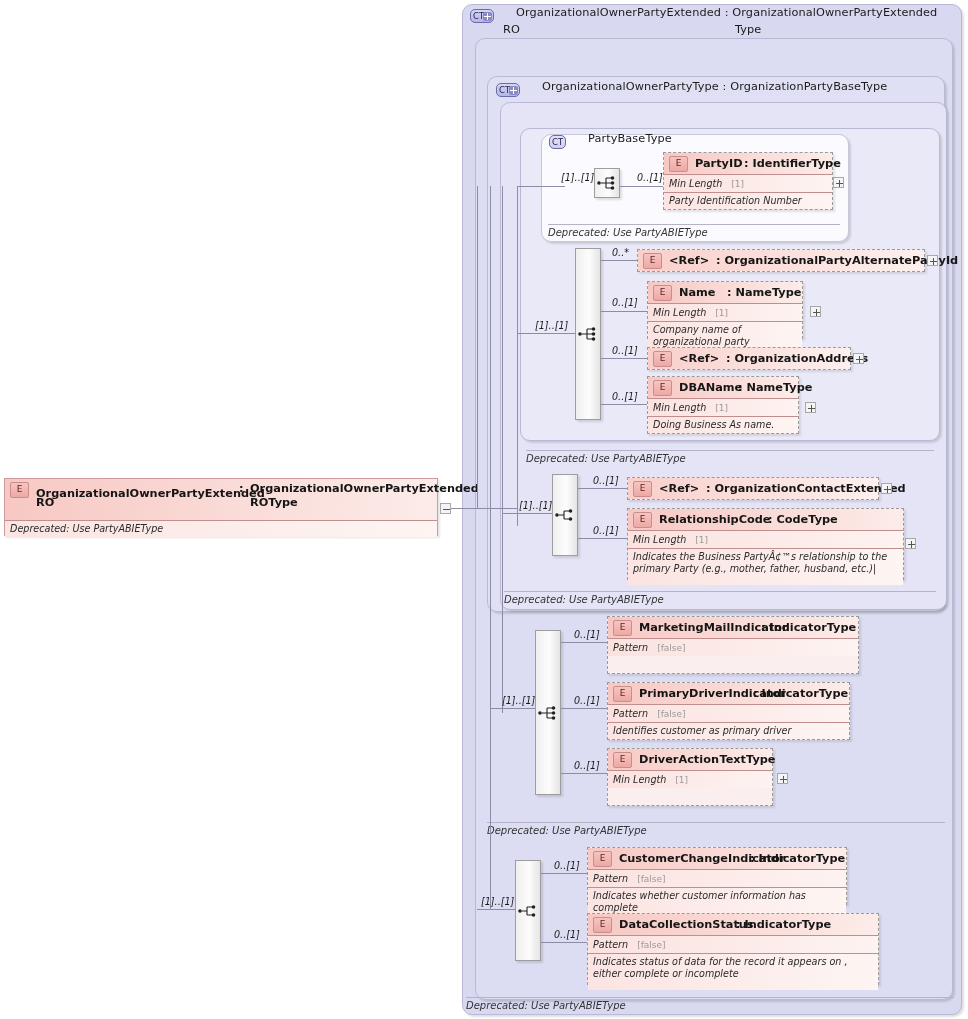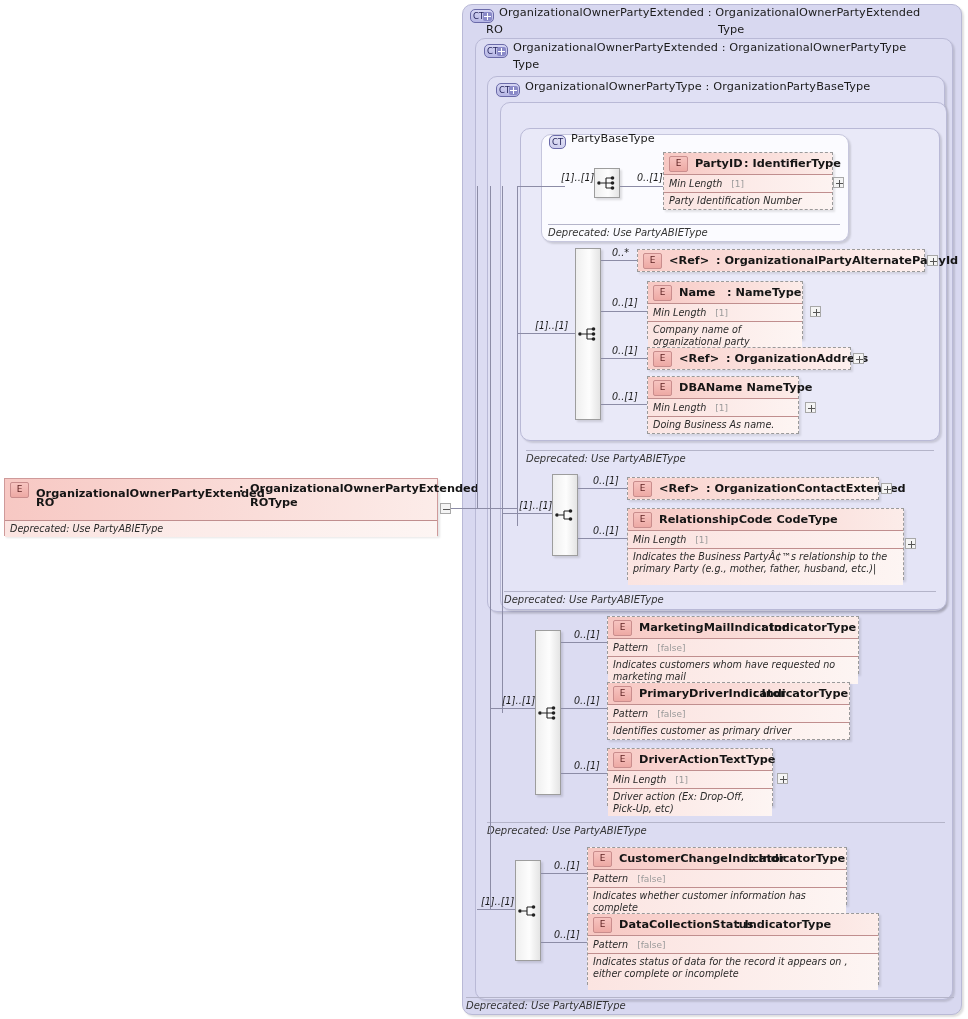--- a/index.html
+++ b/index.html
@@ -13,21 +13,21 @@
          background:#d8d8f0;border:1px solid #b9b9d6;
          border-radius:10px;box-shadow:2px 2px 2px rgba(0,0,0,.13);}
   .ctbox.lvl2{background:#dcdcf2;}
   .ctbox.lvl3{background:#e0e0f4;}
   .ctbox.lvl4{background:#e4e4f6;}
   .ctbox.lvl5{background:#e9e9f8;}
   .ctbox.white{background:#fbfbff;border-color:#c6c6dd;}
 
   .ct-head{position:absolute;left:8px;top:5px;right:6px;
            font-size:11.3px;color:#1b1b1b;line-height:14px;letter-spacing:.1px;}
-  .ct-icon{display:inline-block;vertical-align:-3px;margin-right:5px;
+  .ct-icon{display:inline-block;vertical-align:-3px;margin-right:22px;
            width:24px;height:14px;border:1px solid #6a6aa8;border-radius:5px;
            background:linear-gradient(#d6d6f4,#b6b6e4);
            font-size:8.5px;line-height:13px;color:#23235a;text-align:left;
            font-family:"DejaVu Sans","Liberation Sans",sans-serif;
            padding-left:2px;box-sizing:border-box;position:relative;}
   .ct-icon.noplus{width:17px;background:linear-gradient(#e3e3f6,#cfcfee);}
   .ct-plus{position:absolute;right:1px;top:1.5px;width:9px;height:9px;
            background:#8a8ac8;border-radius:2px;}
   .ct-plus:before{content:"";position:absolute;left:4px;top:1px;width:1px;height:7px;background:#fff;}
   .ct-plus:after{content:"";position:absolute;left:1px;top:4px;width:7px;height:1px;background:#fff;}
@@ -96,29 +96,23 @@
   <div class="ctbox lvl4" style="left:500px;top:102px;width:447px;height:508px;"></div>
 
   <div class="ctbox lvl5" style="left:520px;top:128px;width:420px;height:313px;"></div>
 
   <div class="ctbox white" style="left:541px;top:134px;width:308px;height:108px;"></div>
 
   <div class="ct-head" style="left:470px;top:6px;width:480px;">
     <span class="ct-icon">CT<span class="ct-plus"></span></span><span>OrganizationalOwnerPartyExtended</span>
     <span>:</span>
     <span>OrganizationalOwnerPartyExtended</span>
-    <div style="margin-left:16px;"><span>RO</span><span style="display:inline-block;width:215px;"></span><span>Type</span></div>
-  </div>
-
-  <div class="ct-head" style="left:484px;top:41px;width:470px;">
-    <span class="ct-icon">CT<span class="ct-plus"></span></span><span>OrganizationalOwnerPartyExtended</span>
-    <span>:</span>
-    <span>OrganizationalOwnerPartyType</span>
-    <div style="margin-left:29px;"><span>Type</span></div>
-  </div>
+    <div style="margin-left:33px;"><span>RO</span><span style="display:inline-block;width:215px;"></span><span>Type</span></div>
+  </div>
+
 
   <div class="ct-head" style="left:496px;top:80px;width:451px;">
     <span class="ct-icon">CT<span class="ct-plus"></span></span><span>OrganizationalOwnerPartyType</span>
     <span>:</span>
     <span>OrganizationPartyBaseType</span>
   </div>
 
 
   <div class="ct-head" style="left:549px;top:132px;width:300px;">
     <span class="ct-icon noplus">CT</span><span>PartyBaseType</span>
@@ -301,21 +295,20 @@
   <div class="ebox" style="left:607px;top:616px;width:252px;height:58px;">
     <div class="erow1">
       <span class="e-icon">E</span>
       <span class="e-name">MarketingMailIndicator</span>
       <span class="e-type" style="left:153px;"><span>:</span>&nbsp;<span>IndicatorType</span></span>
     </div>
     <div class="facet">
       <span>Pattern</span>
       <span class="fv">[false]</span>
     </div>
-    <div class="edoc">Indicates customers whom have requested no marketing mail</div>
   </div>
 
   <div class="ln lnh" style="left:561px;top:708px;width:46px;"></div>
   <div class="card" style="left:574px;top:695px;">0..[1]</div>
   <div class="ebox" style="left:607px;top:682px;width:243px;height:58px;">
     <div class="erow1">
       <span class="e-icon">E</span>
       <span class="e-name">PrimaryDriverIndicator</span>
       <span class="e-type" style="left:145px;"><span>:</span>&nbsp;<span>IndicatorType</span></span>
     </div>
@@ -331,21 +324,20 @@
   <div class="ebox" style="left:607px;top:748px;width:166px;height:58px;">
     <div class="erow1">
       <span class="e-icon">E</span>
       <span class="e-name">DriverAction</span>
       <span class="e-type" style="left:103px;"><span>:</span>&nbsp;<span>TextType</span></span>
     </div>
     <div class="facet">
       <span>Min Length</span>
       <span class="fv">[1]</span>
     </div>
-    <div class="edoc">Driver action (Ex: Drop-Off, Pick-Up, etc)</div>
   </div>
   <div class="tgl" style="left:777px;top:773px;"></div>
 
   <div class="ln lnh" style="left:477px;top:909px;width:44px;"></div>
   <div class="card" style="left:481px;top:896px;">[1]..[1]</div>
   <div class="seq" style="left:515px;top:860px;width:26px;height:101px;">
     <svg width="20" height="16" viewBox="0 0 20 16">
       <circle cx="2" cy="8" r="1.8" fill="#222"></circle>
       <path d="M4 8 H9 M9 4 V12 M9 4 H14 M9 12 H14" stroke="#222" stroke-width="1.1" fill="none"></path>
       <circle cx="15.5" cy="4" r="1.8" fill="#222"></circle>

